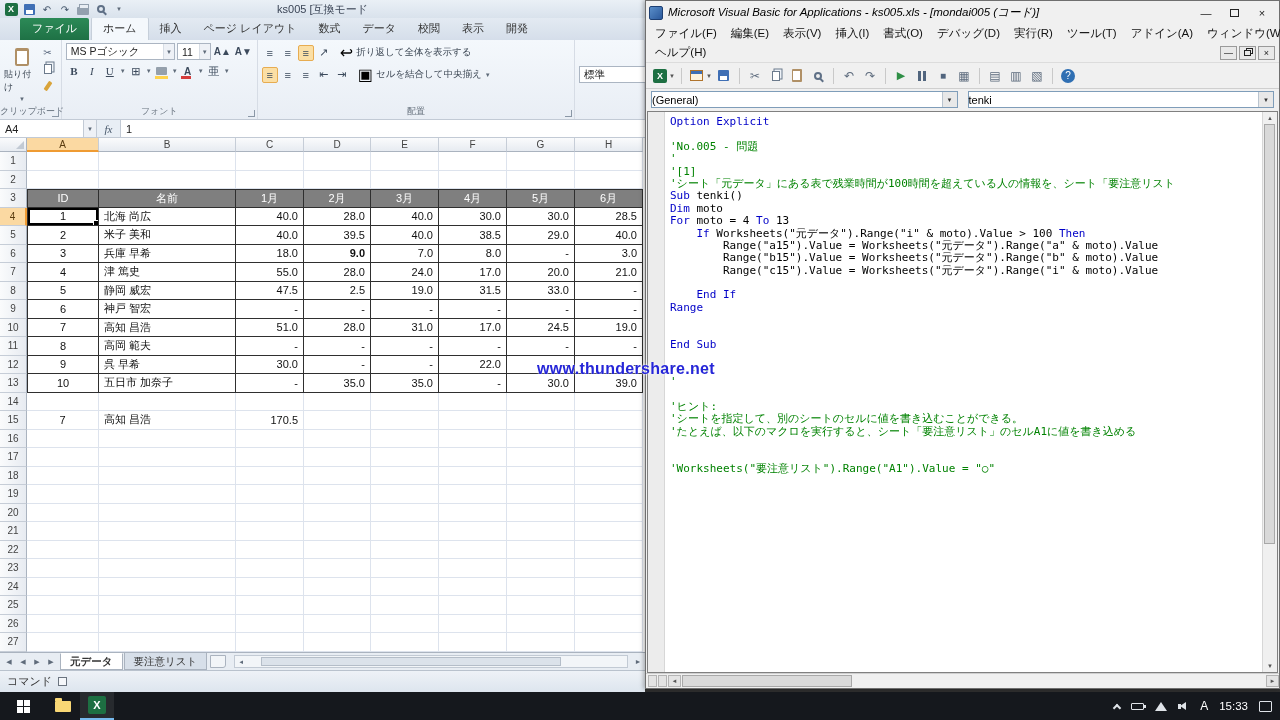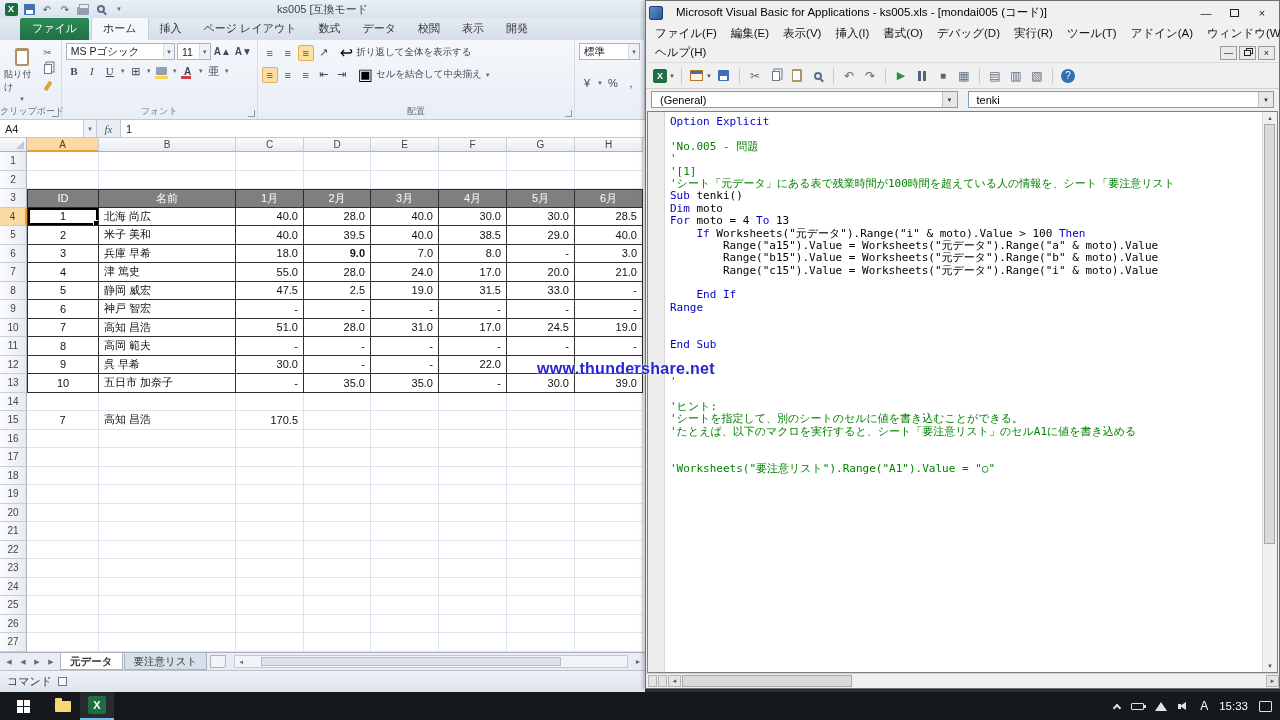--- a/index.html
+++ b/index.html
@@ -67,21 +67,21 @@
   .und { text-decoration:underline; font-family:"Liberation Serif",serif; }
   .fcolA { position:relative; font-weight:bold; font-size:10px; }
   .fcolA::after { content:""; position:absolute; left:1px; bottom:0; width:10px; height:3px; background:#d43c3c; }
   .fillic { width:11px; height:8px; background:#95a0ac; border-radius:1px; position:relative; }
   .fillic::after { content:""; position:absolute; left:-1px; bottom:-4px; width:13px; height:3px; background:#ffd34d; }
 
   .g-align { width:330px; display:flex; flex-direction:column; gap:3px; }
   .wrap-item,.merge-item { display:flex; align-items:center; gap:3px; margin-left:6px; }
   .small-lbl { font-size:9.5px; color:#3c4754; white-space:nowrap; }
 
-  .g-num { flex:1; display:flex; flex-direction:column; gap:15px; min-width:70px; }
+  .g-num { flex:1; display:flex; flex-direction:row; gap:2px; min-width:70px; }
   .numfmt { width:86px; }
 
   .xl-formulabar { height:18px; flex:0 0 18px; background:#e8eef5; border-bottom:1px solid #c2cad5;
     display:flex; align-items:stretch; }
   .namebox { width:84px; background:#fff; border-right:1px solid #c2cad5; font-size:11px; color:#222;
     display:flex; align-items:center; padding-left:5px; }
   .namebox-arrow { width:13px; display:flex; align-items:center; justify-content:center; font-size:6px; color:#5f6b7a; border-right:1px solid #c2cad5; background:#eef1f6; }
   .fx { width:24px; display:flex; align-items:center; justify-content:center; font-size:11px; font-style:italic;
     font-family:"Liberation Serif",serif; color:#4a5a6d; border-right:1px solid #c2cad5; }
   .formula-field { flex:1; background:#fff; font-size:11px; color:#222; display:flex; align-items:center; padding-left:5px; }
@@ -125,21 +125,21 @@
 
   .xl-statusbar { flex:1; background:linear-gradient(#eef2f7,#dde5ee); border-top:1px solid #b9c2cd;
     display:flex; align-items:center; padding-left:7px; gap:6px; font-size:11px; color:#333; }
   .rec-icon { width:9px; height:9px; border:1px solid #6b7480; background:#f5f7fa; }
 
   
   #vba-window { position:absolute; left:645px; top:0; width:635px; height:689px; background:#f0f0f0;
     border:1px solid #6f6f6f; display:flex; flex-direction:column; box-shadow:-2px 0 4px rgba(0,0,0,.25); }
   .vb-titlebar { height:23px; flex:0 0 23px; display:flex; align-items:center; padding:0 3px; background:#f0f0f0; }
   .vbicon { width:14px; height:14px; background:linear-gradient(135deg,#5a8ec9,#2a589b); border:1px solid #1d3f73; border-radius:2px; }
-  .vb-title { font-size:11.5px; color:#000; margin-left:13px; flex:1; white-space:nowrap; overflow:hidden; }
+  .vb-title { font-size:11.5px; color:#000; margin-left:5px; flex:1; white-space:nowrap; overflow:hidden;font-style:italic; }
   .winbtn { width:28px; height:19px; display:flex; align-items:center; justify-content:center; font-size:11px; color:#222; }
   .maxbox { width:9px; height:8px; border:1px solid #222; }
   .vb-menubar { background:#f0f0f0; font-size:11.5px; color:#111; }
   .menurow { height:19px; display:flex; align-items:center; padding-left:2px; }
   .menu-item { padding:2px 7px; white-space:nowrap; }
   .mdi-ctrls { margin-left:auto; display:flex; gap:2px; padding-right:4px; }
   .mdi-btn { width:17px; height:14px; border:1px solid #9a9a9a; background:#e9e9e9; display:flex;
     align-items:center; justify-content:center; font-size:9px; color:#222; }
   .mdi-restore { width:7px; height:6px; border:1px solid #222; box-shadow:2px -2px 0 -1px #e9e9e9, 2px -2px 0 0 #222; }
 
@@ -156,21 +156,21 @@
   .clipboard-sm::after { content:""; position:absolute; left:1.5px; top:2px; width:7px; height:9px; background:#fff; }
   .pause-ic { display:flex; gap:2px; }
   .pause-ic i { width:3px; height:10px; background:#51657e; }
   .run-ic { color:#2f8f46; font-size:11px; }
   .reset-ic { color:#51657e; font-size:10px; }
   .help-ic { width:14px; height:14px; border-radius:50%; background:#2f6fb3; color:#fff; font-size:10px;
     display:flex; align-items:center; justify-content:center; }
 
   .vb-combos { height:22px; flex:0 0 22px; display:flex; gap:10px; padding:2px 5px; background:#f0f0f0; }
   .vbcombo { flex:1; height:17px; background:#fff; border:1px solid #7f9db9; display:flex; align-items:center;
-    font-size:11px; color:#000; padding-left:8px; }
+    font-size:11px; color:#000; padding-left:0; }
   .vbcombo .combo-arrow { margin-left:auto; width:15px; height:100%; background:#e8e8e8; border-left:1px solid #b9c4cf;
     display:flex; align-items:center; justify-content:center; font-size:6px; color:#333; }
 
   .vb-code { flex:1; display:flex; background:#fff; border:1px solid #808080; margin:0 1px; overflow:hidden; }
   .margin-bar { width:17px; flex:0 0 17px; background:#ececec; border-right:1px solid #d7d7d7; }
   #code-lines { flex:1; padding:4px 0 0 5px; font-family:"DejaVu Sans Mono", monospace; font-size:11px;
     line-height:12.4px; overflow:hidden; }
   .code-line { white-space:pre; height:12.4px; }
   .t-n { color:#000; }
   .t-k { color:#0000c8; }

